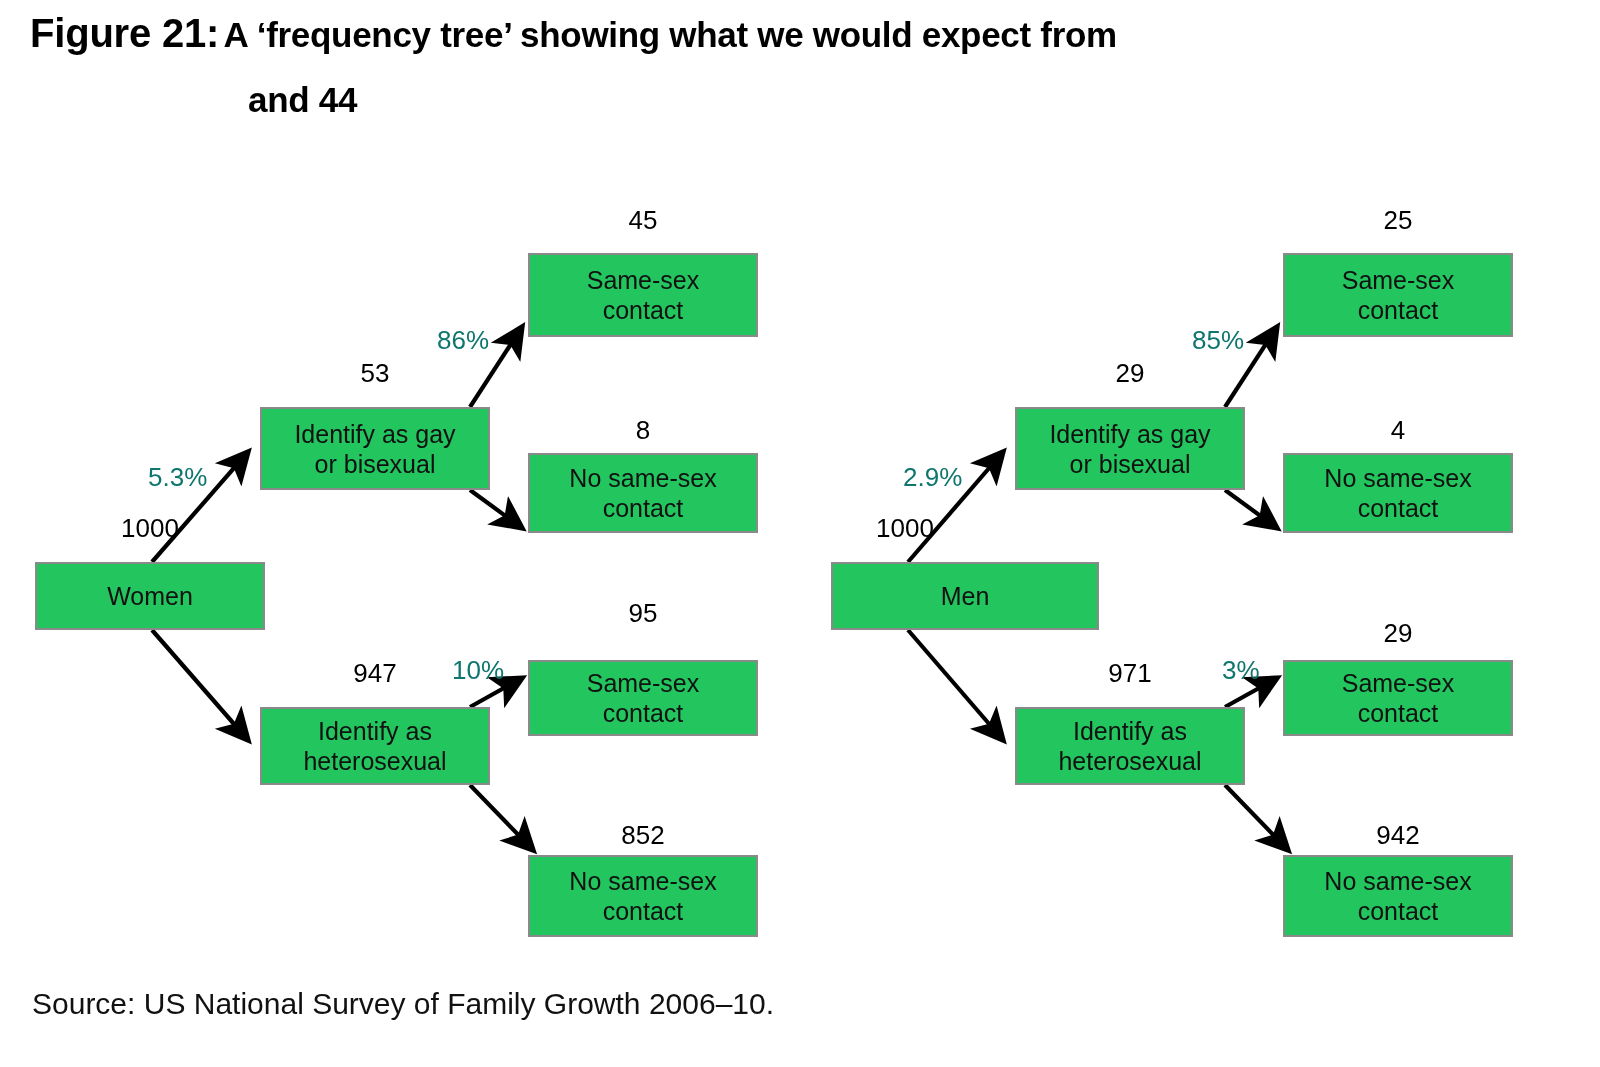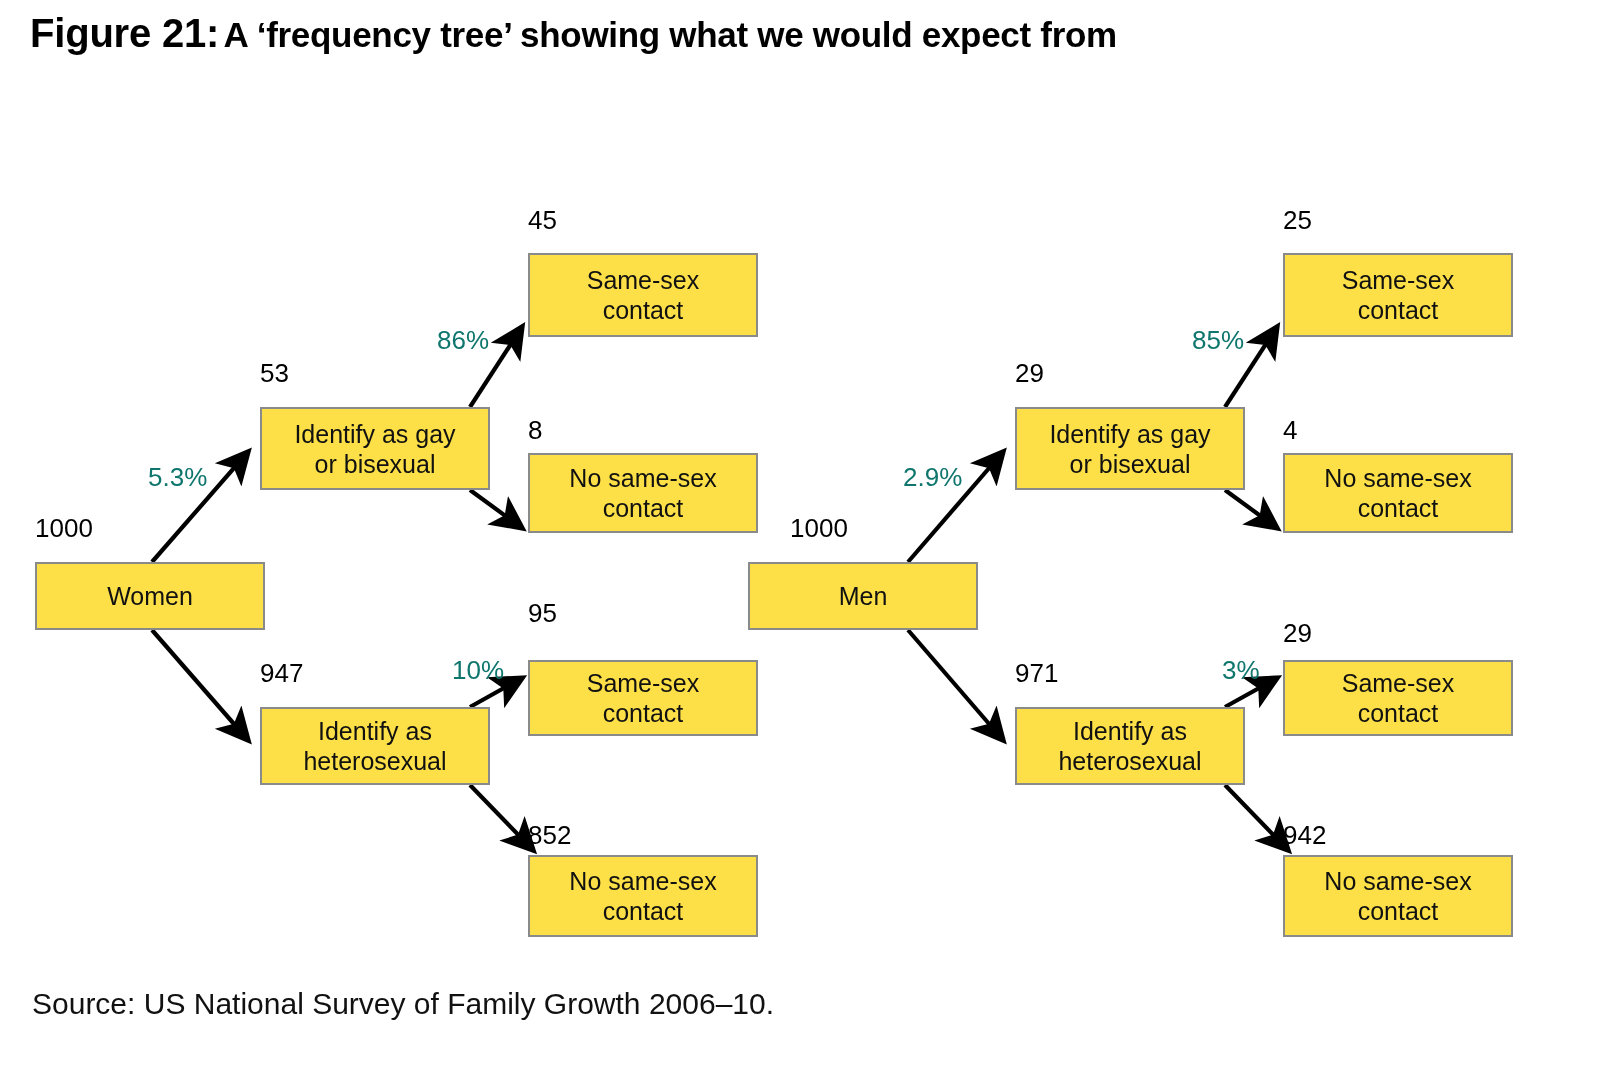--- a/index.html
+++ b/index.html
@@ -49,37 +49,38 @@
     top: 0;
     width: 1600px;
     height: 1067px;
     pointer-events: none;
   }
 
   
   .node {
     position: absolute;
     box-sizing: border-box;
-    background: #fde047;
+    background: #22c55e;
     border: 2px solid #8a8a8a;
     display: flex;
     flex-direction: column;
     align-items: center;
     justify-content: center;
     font-size: 25px;
     line-height: 30px;
     color: #111111;
   }
   .node .ln { display: block; white-space: nowrap; }
 
   
   .count {
     position: absolute;
     font-size: 26px;
     line-height: 30px;
+    text-align: center;
     white-space: nowrap;
     color: #000000;
   }
 
   
   .pct {
     position: absolute;
     font-size: 26px;
     line-height: 30px;
     white-space: nowrap;
@@ -95,20 +96,21 @@
     line-height: 36px;
     white-space: nowrap;
     color: #111111;
   }
 </style>
 </head>
 <body>
 
 <div class="title-wrap">
   <span class="title-line"><span class="fig-label">Figure 21:</span> <span class="fig-title">A ‘frequency tree’ showing what we would expect from</span></span>
+  <span class="title-line title-indent"><span class="fig-title">and 44</span></span>
 </div>
 
 <svg id="tree-canvas" viewBox="0 0 1600 1067">
   <defs>
     <marker id="ah" markerWidth="9" markerHeight="9" refX="7.2" refY="4.5" orient="auto" markerUnits="strokeWidth">
       <path d="M0,0.3 L8.6,4.5 L0,8.7 L2.1,4.5 Z" fill="#000000"></path>
     </marker>
   </defs>
 
   <g stroke="#000000" stroke-width="4.2" fill="none">
@@ -188,21 +190,21 @@
   <span class="ln">contact</span>
 </div>
 
 <div class="count" style="left:528px; top:820px; width:230px;">852</div>
 <div class="node" style="left:528px; top:855px; width:230px; height:82px;">
   <span class="ln">No same-sex</span>
   <span class="ln">contact</span>
 </div>
 
 <div class="count" style="left:790px; top:513px; width:230px;">1000</div>
-<div class="node" style="left:748px; top:562px; width:230px; height:68px;">
+<div class="node" style="left:831px; top:562px; width:268px; height:68px;">
   <span class="ln">Men</span>
 </div>
 <div class="pct" style="left:903px; top:462px;">2.9%</div>
 
 <div class="count" style="left:1015px; top:358px; width:230px;">29</div>
 <div class="node" style="left:1015px; top:407px; width:230px; height:83px;">
   <span class="ln">Identify as gay</span>
   <span class="ln">or bisexual</span>
 </div>
 <div class="pct" style="left:1192px; top:325px;">85%</div>

